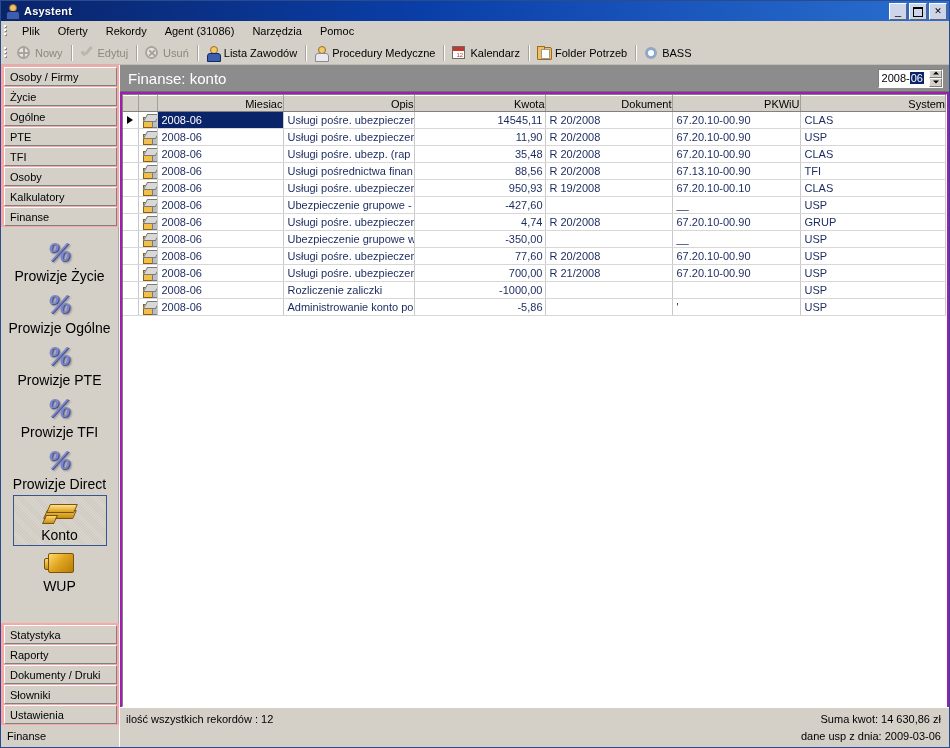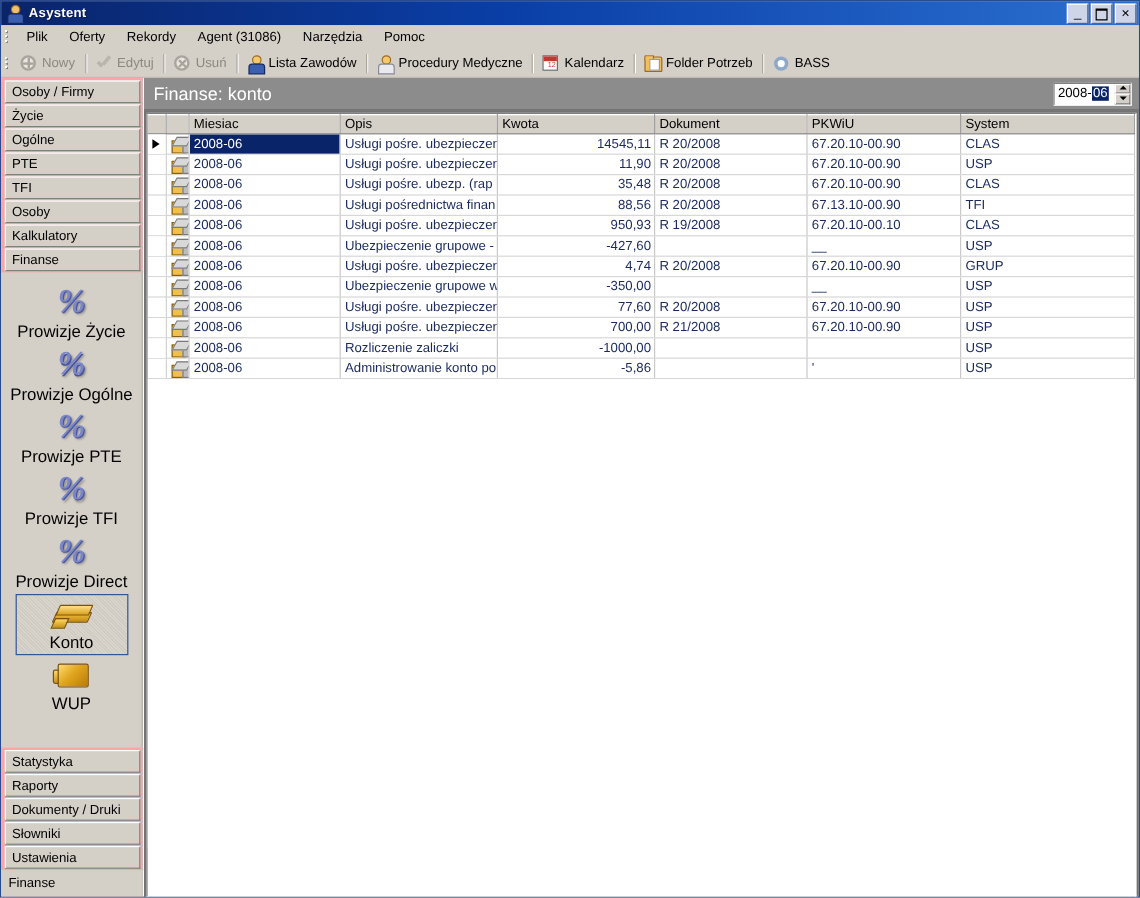--- a/index.html
+++ b/index.html
@@ -275,21 +275,21 @@
     padding-left: 6px;
     font-size: 11px;
     background: #d4d0c8;
     color: #000;
   }
 
   
   .main {
     flex: 1 1 auto;
     display: flex; flex-direction: column;
-    background: #737373;
+    background: #a21caf;
     border-left: 1px solid #ffffff;
     min-width: 0;
   }
   .panel-header {
     flex: 0 0 27px; height: 27px;
     background: #8c8c8c;
     display: flex; align-items: center;
     padding: 0 6px 0 8px;
     box-sizing: border-box;
     border-bottom: 1px solid #6e6e6e;
@@ -354,21 +354,21 @@
     table-layout: fixed;
     font-size: 11px;
     color: #1a2a5e;
   }
   table.grid th {
     background: #d4d0c8;
     border-right: 1px solid #a0a0a0;
     border-bottom: 1px solid #808080;
     border-top: 1px solid #ffffff;
     font-weight: normal;
-    text-align: left;
+    text-align: right;
     padding: 1px 0 1px 4px;
     height: 16px;
     color: #000;
     font-size: 11px;
     box-sizing: border-box;
     white-space: nowrap;
     overflow: hidden;
   }
   table.grid td {
     border-right: 1px solid #c9c9c9;
@@ -782,16 +782,26 @@
                 <td class="num">-5,86</td>
                 <td></td>
                 <td>'</td>
                 <td>USP</td>
               </tr>
             </tbody>
         </table>
         <div class="emptyarea" style="height: 390px;"></div>
       </div>
 
+      <div class="statusbar">
+        <div class="sb-line">
+          <span class="sb-left">ilość wszystkich rekordów : 12</span>
+          <span class="sb-right">Suma kwot: 14 630,86 zł</span>
+        </div>
+        <div class="sb-line">
+          <span class="sb-left"></span>
+          <span class="sb-right">dane usp z dnia: 2009-03-06</span>
+        </div>
+      </div>
 
     </div>
   </div>
 </div>
 
 </body></html>

